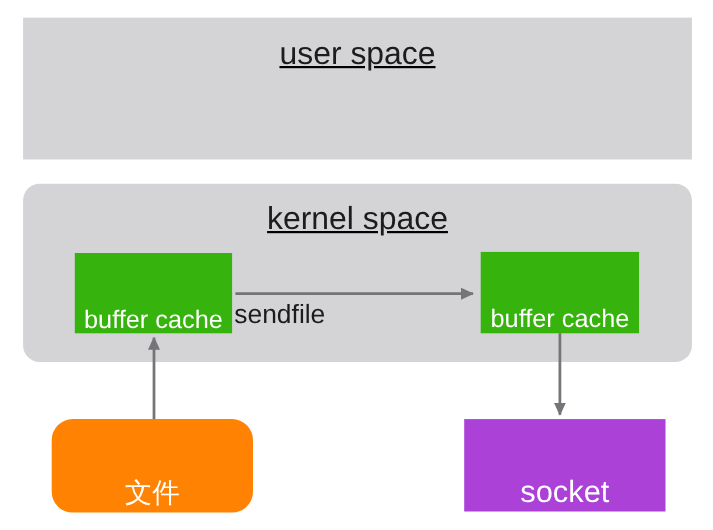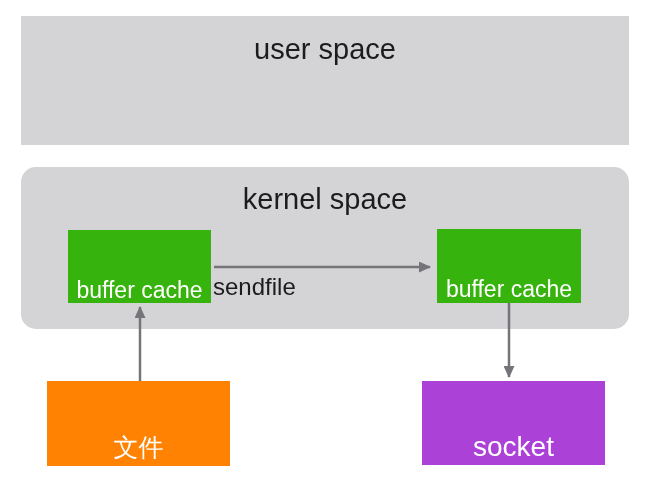--- a/index.html
+++ b/index.html
@@ -18,40 +18,41 @@
     position:relative;
     width:648px;height:482px;
     background:var(--page_bg);
     font-family:"Liberation Sans","DejaVu Sans",sans-serif;
     overflow:hidden;
   }
   .region{
     position:absolute;
     background:var(--region_bg);
     text-align:center;
+    text-decoration:underline;
   }
   .region-label{
     color:var(--ink);
     font-size:29px;
     line-height:1.15;
   }
   .region.user{left:21px;top:16px;width:608px;height:129px;}
   .region.user .region-label{padding-top:17px;}
   .region.kernel{left:21px;top:167px;width:608px;height:162px;border-radius:15px;}
   .region.kernel .region-label{padding-top:16px;}
   .node{
     position:absolute;
     display:flex;align-items:center;justify-content:center;
     color:var(--label_on_dark);
   }
   .node .node-label{white-space:nowrap;margin-top:47px;}
   .node.buffer{background:var(--green);font-size:23px;}
   .node.buffer-left{left:68px;top:230px;width:143px;height:73px;}
   .node.buffer-right{left:437px;top:229px;width:144px;height:74px;}
-  .node.file{left:47px;top:381px;width:183px;height:85px;background:var(--orange);font-size:25px;}
+  .node.file{left:47px;top:381px;width:183px;height:85px;background:var(--orange);font-size:25px;border-radius:19px;}
   .node.socket{left:422px;top:381px;width:183px;height:84px;background:var(--purple);font-size:28px;}
   .edge-label{
     position:absolute;
     left:213px;top:273px;width:222px;
     text-align:left;
     color:var(--ink);
     font-size:24px;
   }
   svg.arrows{
     position:absolute;left:0;top:0;width:648px;height:482px;

